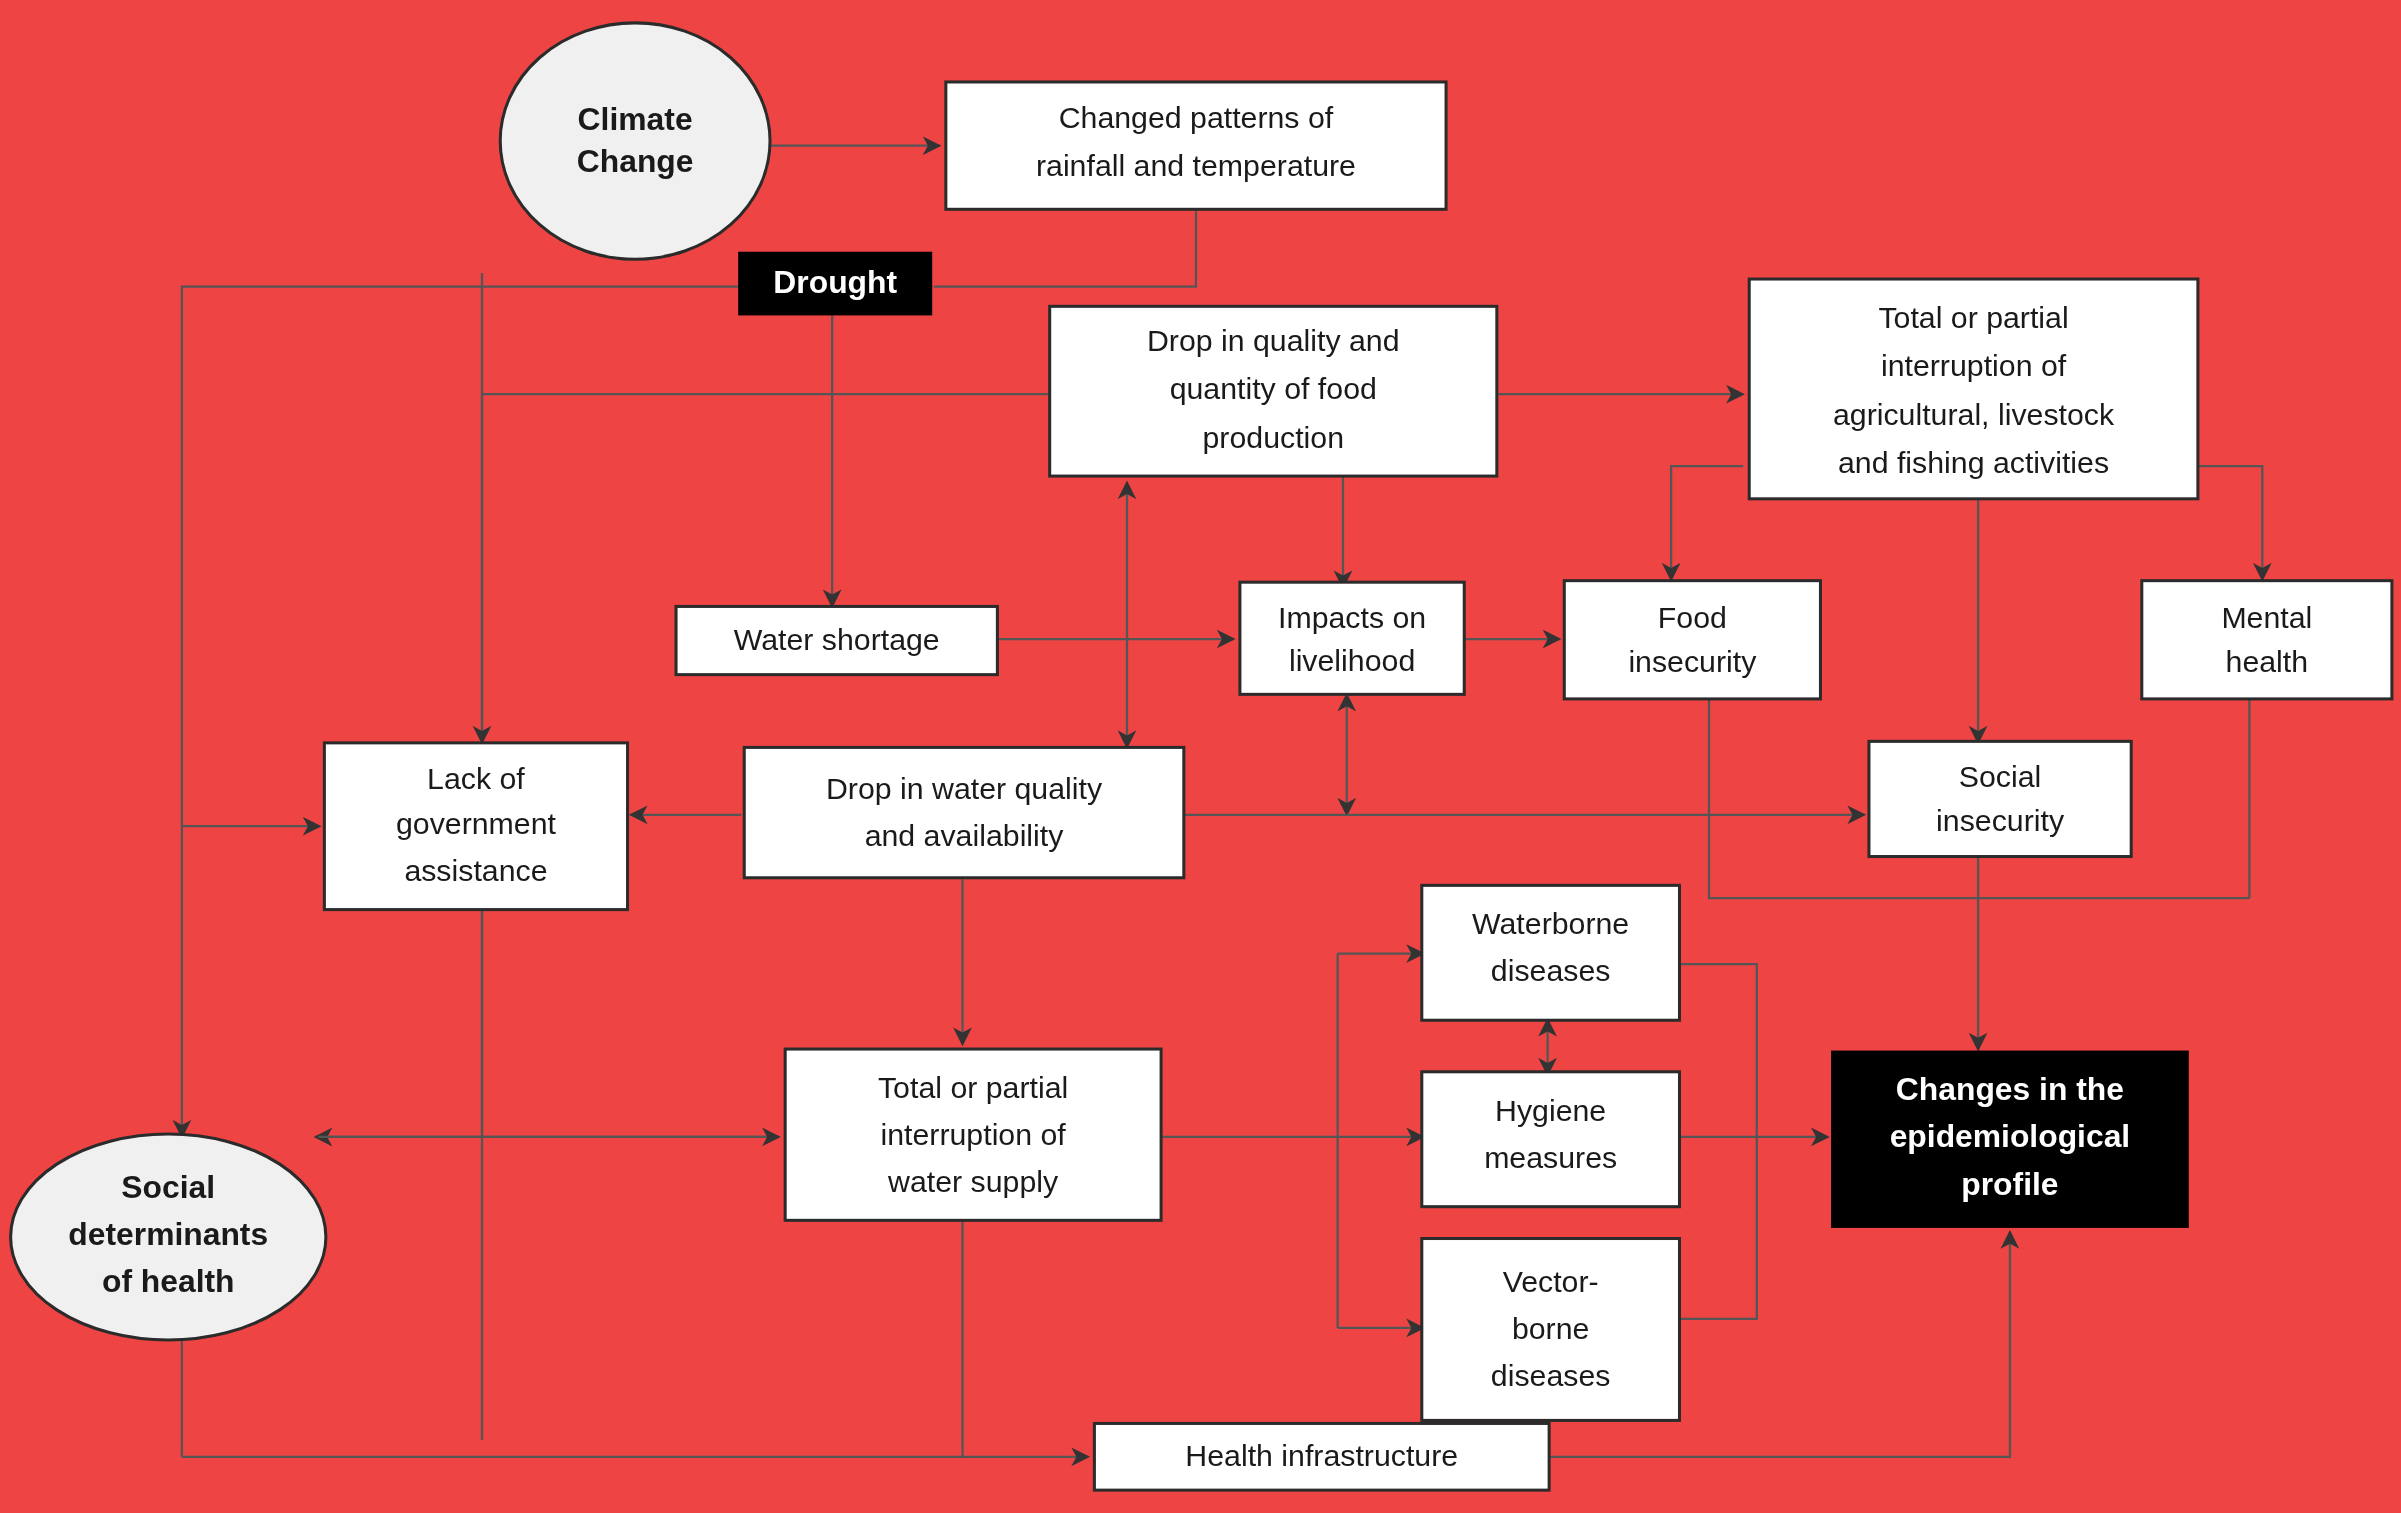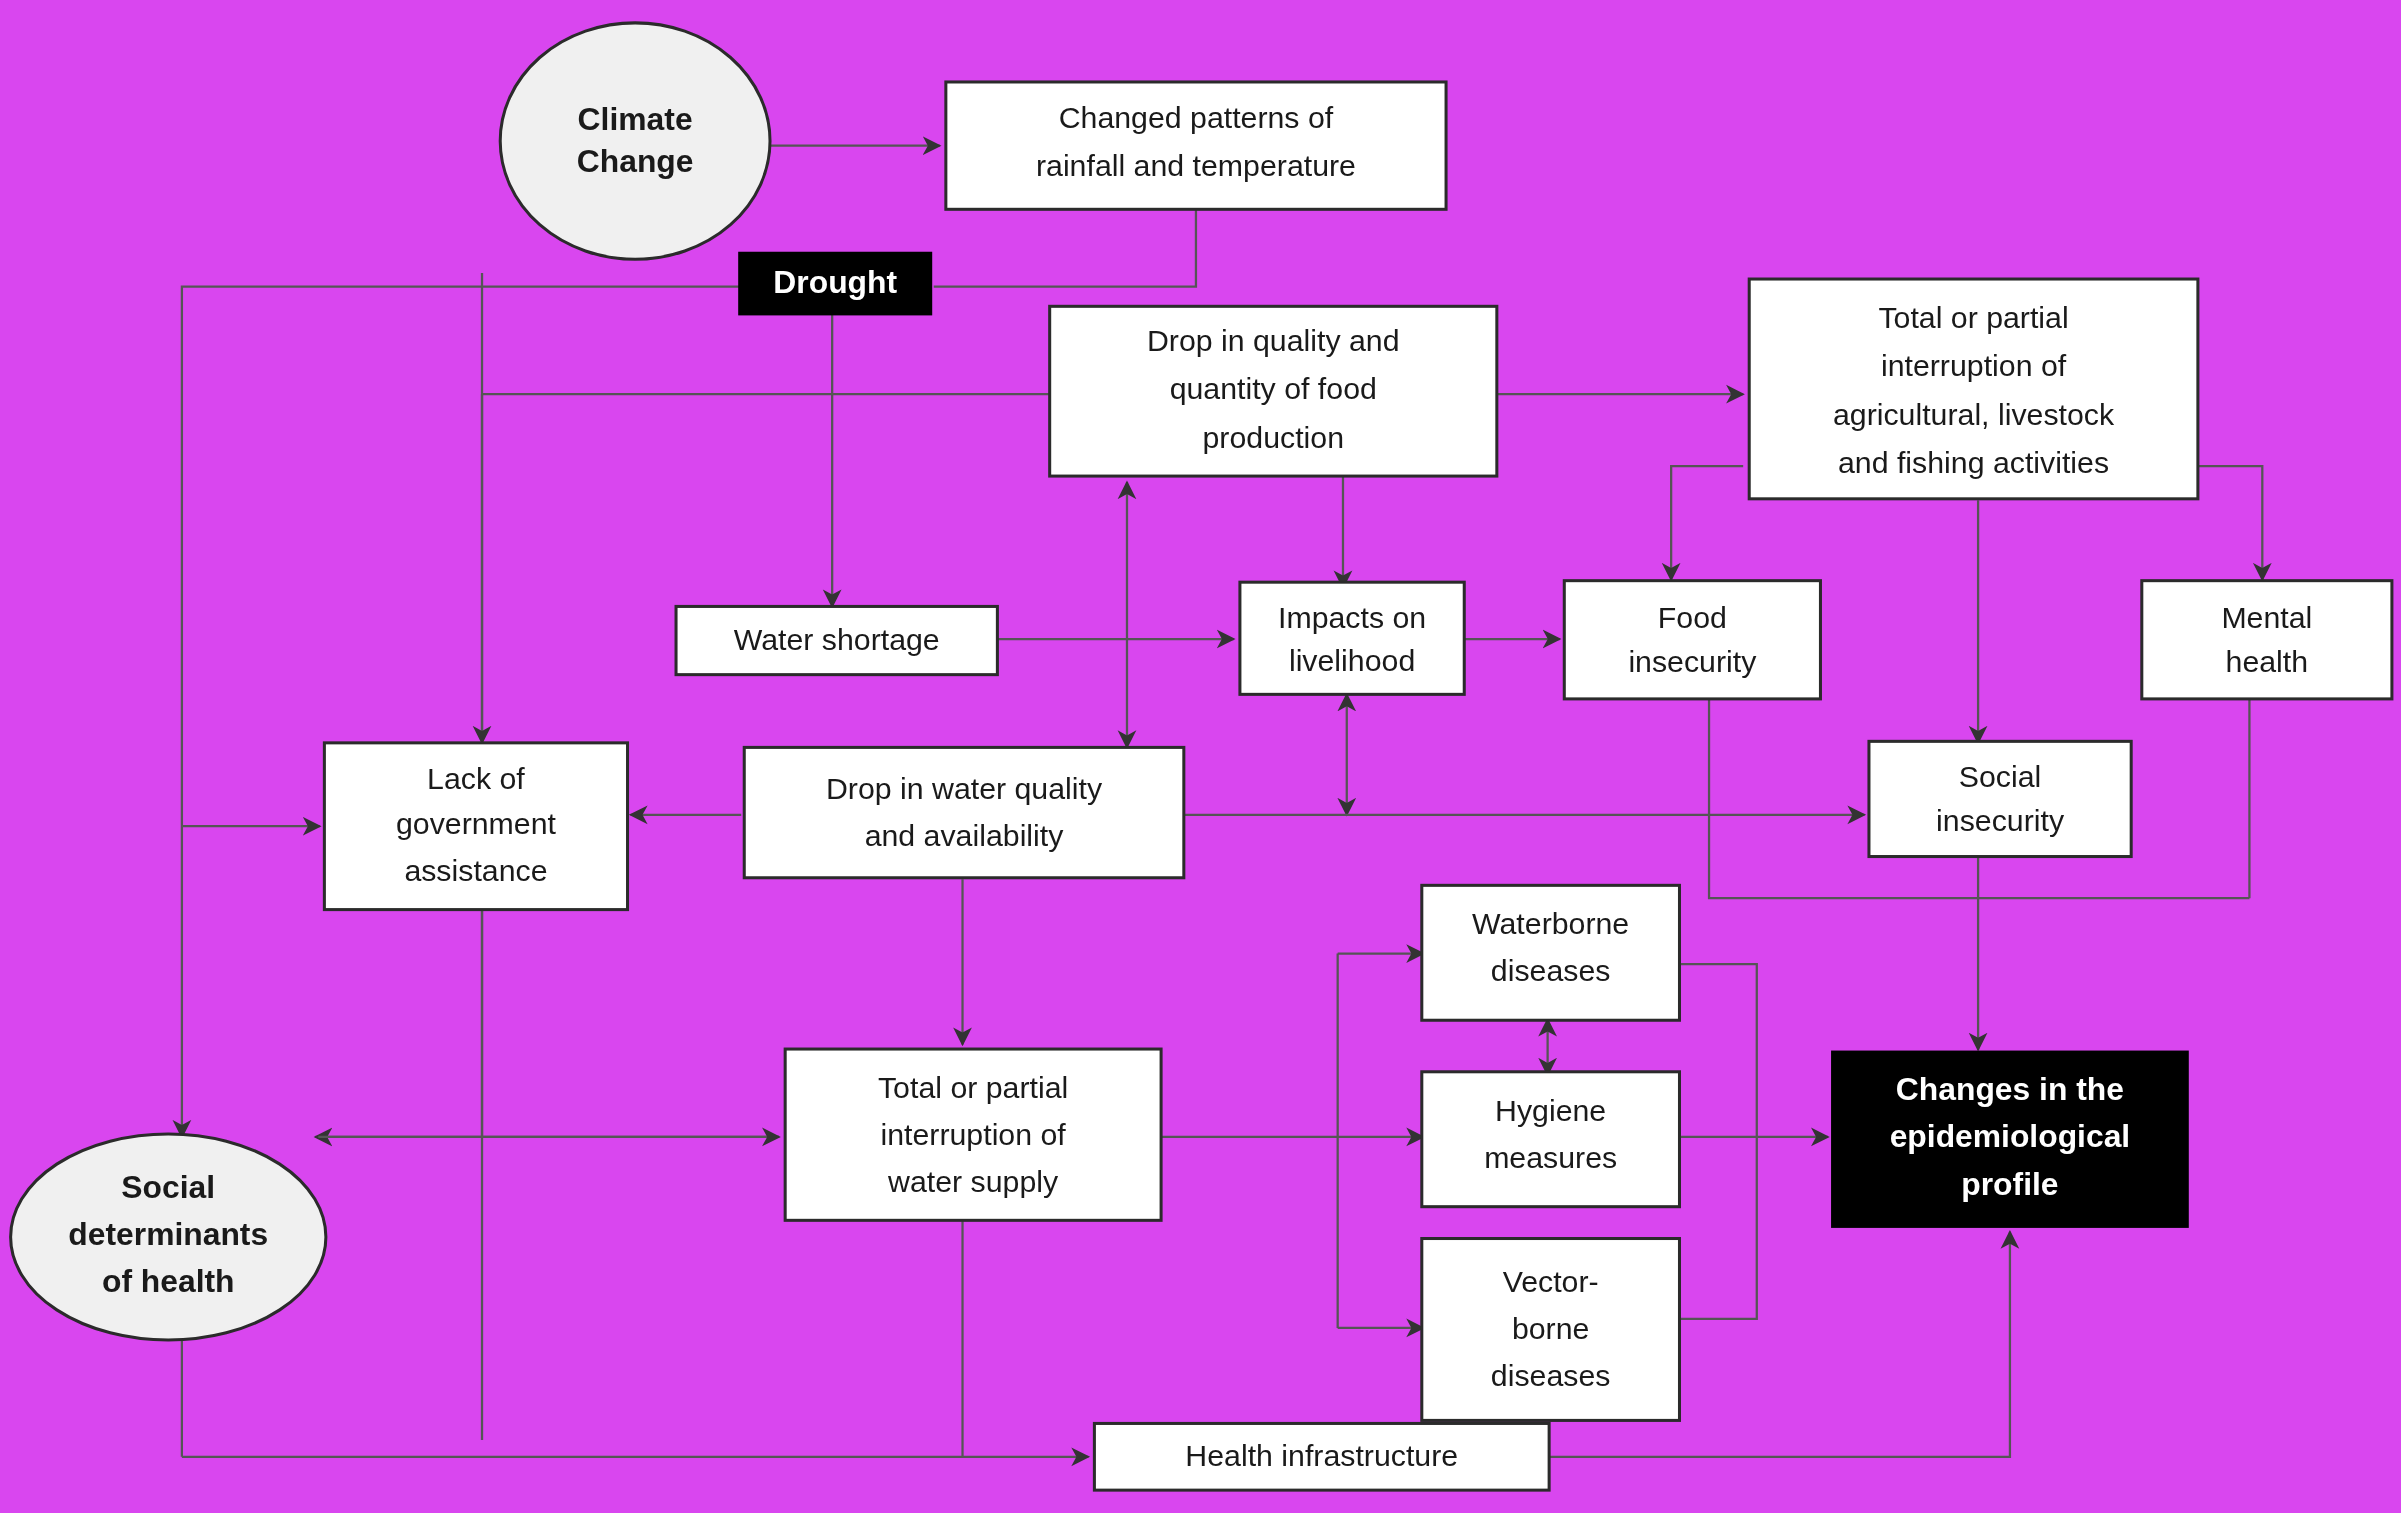--- a/index.html
+++ b/index.html
@@ -10,21 +10,21 @@
   body {
     width: 2401px;
     height: 1513px;
     font-family: "Liberation Sans", sans-serif;
     overflow: hidden;
   }
   #diagram-root {
     position: relative;
     width: 2401px;
     height: 1513px;
-    background: #d946ef;
+    background: #ef4444;
   }
   svg#flow-svg {
     position: absolute;
     top: 0;
     left: 0;
     width: 2401px;
     height: 1513px;
     display: block;
   }
   .node-box {

